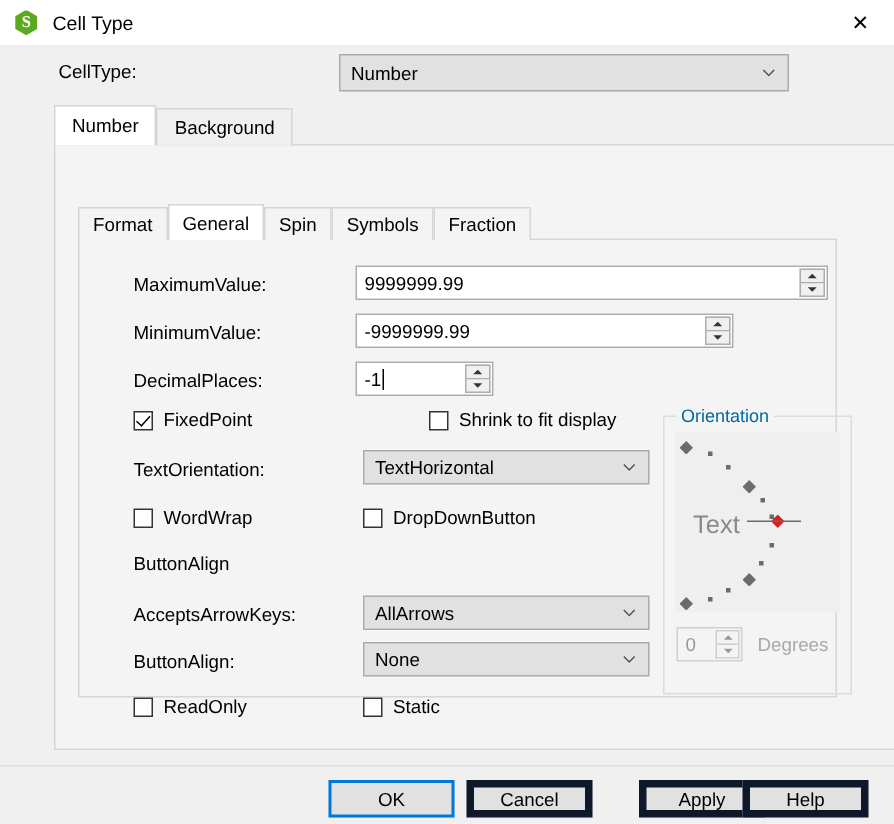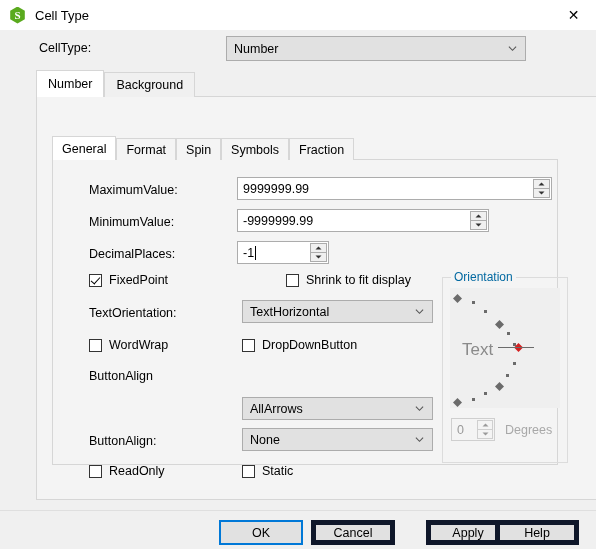--- a/index.html
+++ b/index.html
@@ -441,22 +441,22 @@
   </div>
 
   <div class="outer-tabs">
     <div class="otab active">Number</div>
     <div class="otab">Background</div>
   </div>
 
   <div class="outer-panel">
 
     <div class="inner-tabs">
+      <div class="itab">Format</div>
       <div class="itab active">General</div>
-      <div class="itab">Format</div>
       <div class="itab">Spin</div>
       <div class="itab">Symbols</div>
       <div class="itab">Fraction</div>
     </div>
 
     <div class="inner-panel">
 
       <div class="field-label" style="left:36px; top:23px;">MaximumValue:</div>
       <div class="textbox" style="left:184px; top:17px; width:315px; height:23px;">
         <span class="tb-text">9999999.99</span>
@@ -532,20 +532,21 @@
         <span class="cbox"></span>
         <span class="cb-label">WordWrap</span>
       </div>
       <div class="cb-row" style="left:189px; top:178px;">
         <span class="cbox"></span>
         <span class="cb-label">DropDownButton</span>
       </div>
 
       <div class="field-label" style="left:36px; top:209px;">ButtonAlign</div>
 
+      <div class="field-label" style="left:36px; top:243px;">AcceptsArrowKeys:</div>
       <div class="combo" style="left:189px; top:237px; width:191px; height:23px;">
         <span class="combo-text">AllArrows</span>
         <span class="chev">
           <svg viewBox="0 0 10 10">
               <path d="M1 3 L5 7 L9 3" fill="none" stroke="#555" stroke-width="1.2"></path>
             </svg>
         </span>
       </div>
 
       <div class="field-label" style="left:36px; top:274px;">ButtonAlign:</div>

